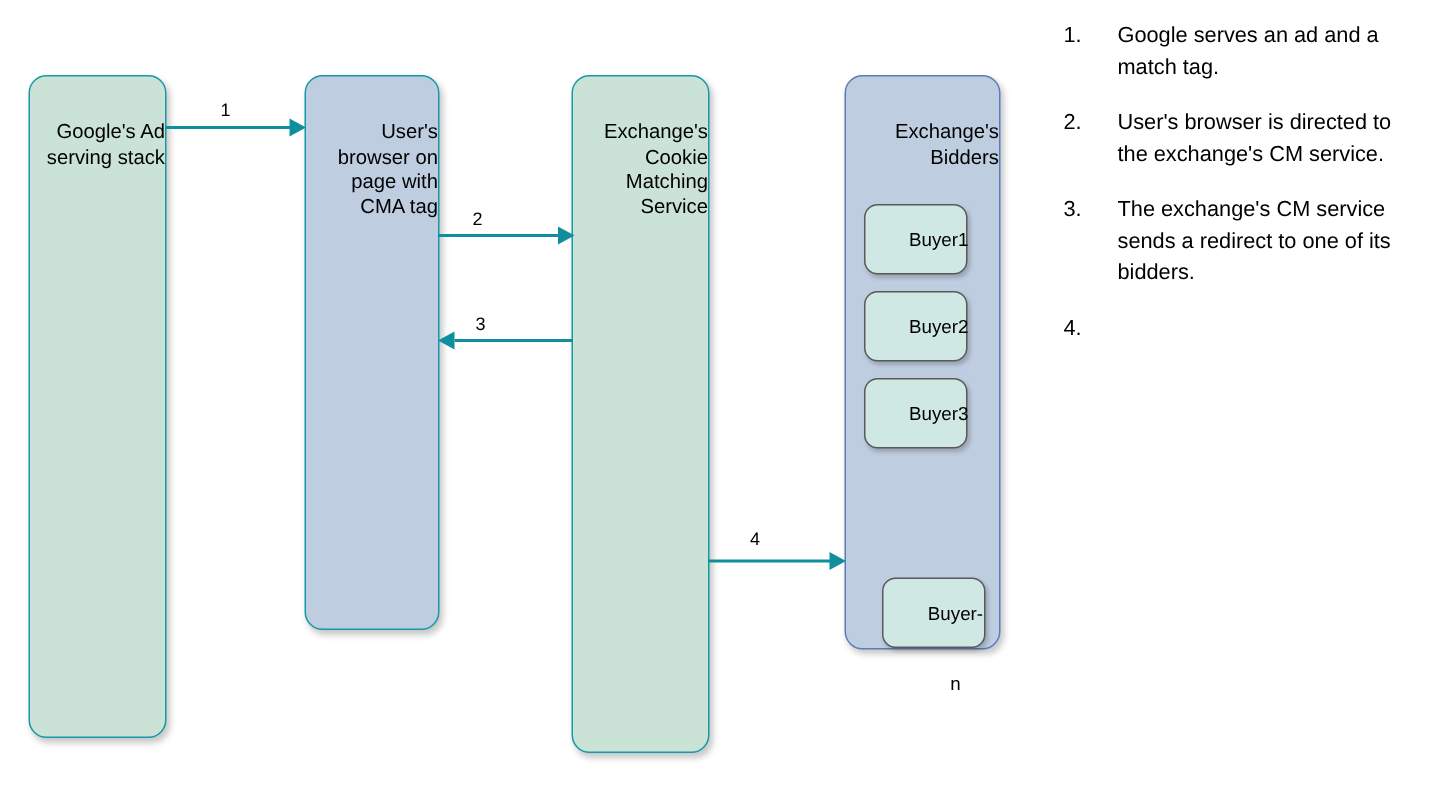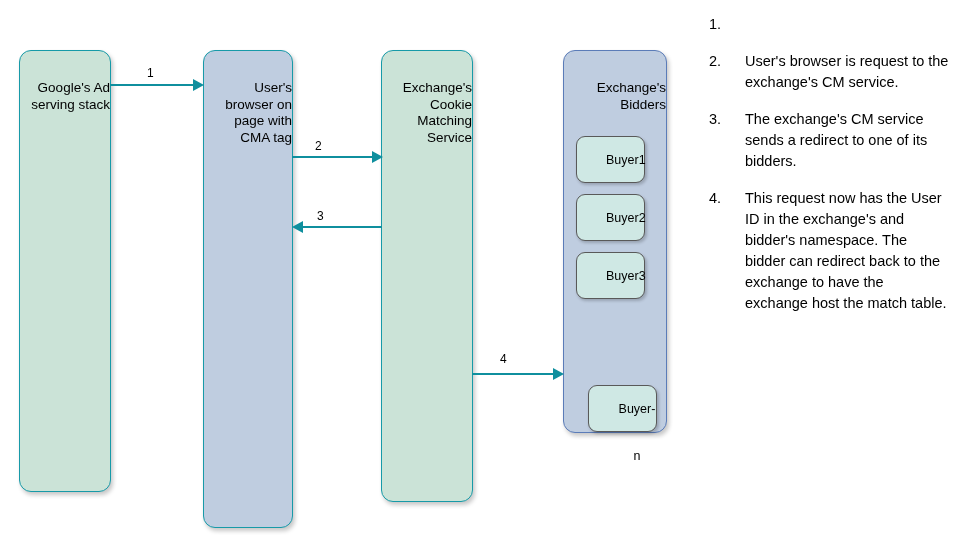--- a/index.html
+++ b/index.html
@@ -43,21 +43,21 @@
   .lane.blue-teal {
     background: #bfcde0;
     border: 1.3px solid #179aa8;
   }
   .lane.blue-blue {
     background: #bfcde0;
     border: 1.3px solid #5b7cb8;
   }
 
   #lane-google   { left: 19px;  top: 50px; width: 92px;  height: 442px; }
-  #lane-browser  { left: 203px; top: 50px; width: 90px;  height: 478px; }
+  #lane-browser  { left: 203px; top: 50px; width: 90px;  height: 370px; }
   #lane-cms      { left: 381px; top: 50px; width: 92px;  height: 452px; }
   #lane-bidders  { left: 563px; top: 50px; width: 104px; height: 383px; }
 
   
   .buyer {
     position: absolute;
     left: 576px;
     width: 69px;
     height: 47px;
     box-sizing: border-box;
@@ -165,30 +165,30 @@
   <div class="arrow-line" style="left:472px; top:373px; width:83px;"></div>
   <div class="arrow-head right" style="left:553px; top:368px;"></div>
   <div class="arrow-num" style="left:500px; top:353px;">4</div>
 
 </div>
 
 <div id="steps">
 
   <div class="step">
     <div class="step-num">1.</div>
+    <div class="step-text">Google serves an ad and a match tag.</div>
   </div>
 
   <div class="step">
     <div class="step-num">2.</div>
-    <div class="step-text">User's browser is request to the exchange's CM service.</div>
+    <div class="step-text">User's browser is directed to the exchange's CM service.</div>
   </div>
 
   <div class="step">
     <div class="step-num">3.</div>
     <div class="step-text">The exchange's CM service sends a redirect to one of its bidders.</div>
   </div>
 
   <div class="step">
     <div class="step-num">4.</div>
-    <div class="step-text">This request now has the User ID in the exchange's and bidder's namespace. The bidder can redirect back to the exchange to have the exchange host the match table.</div>
   </div>
 
 </div>
 
 </body></html>

